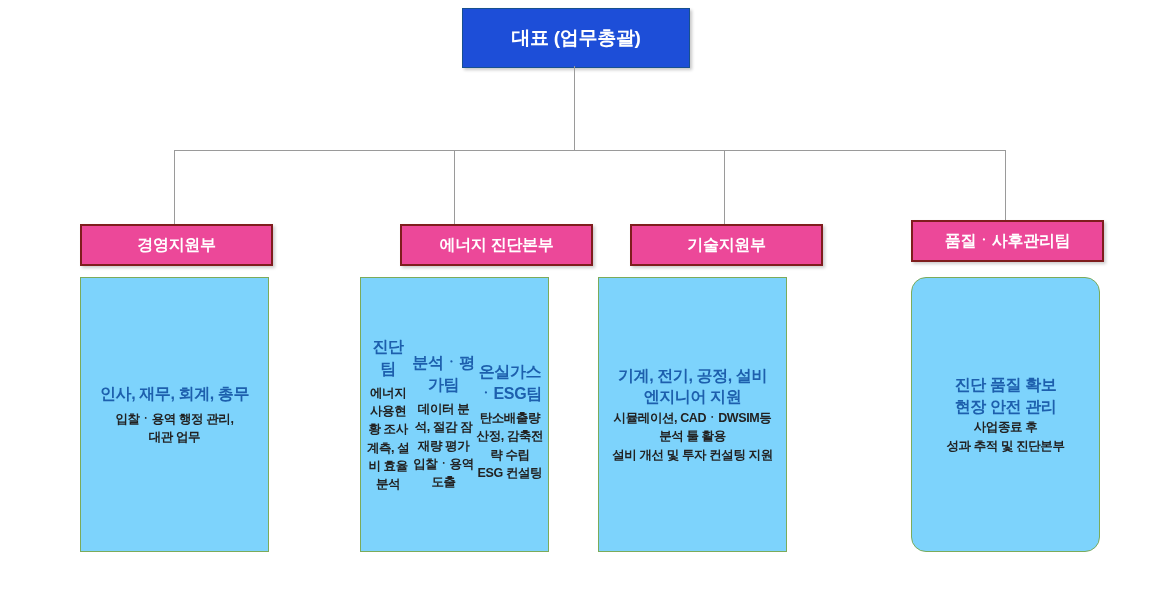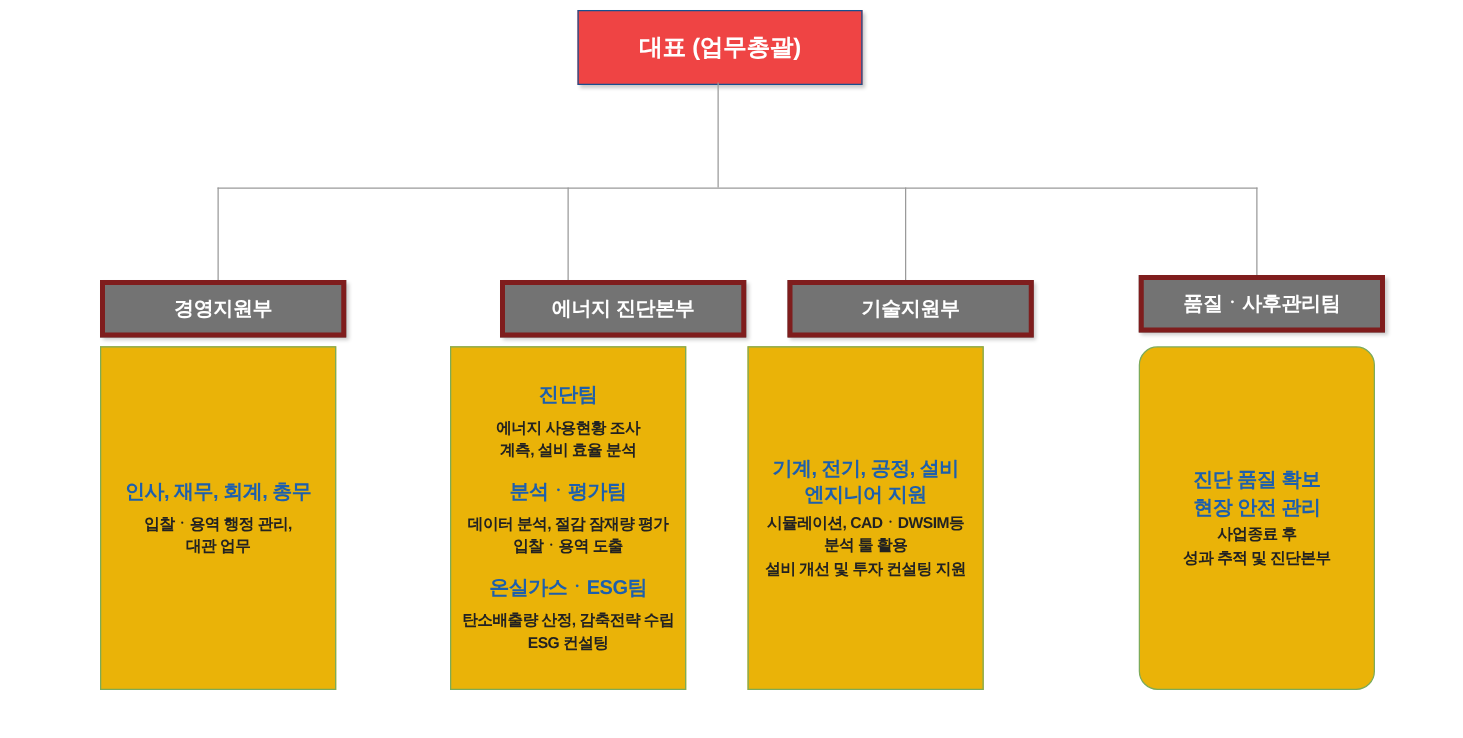--- a/index.html
+++ b/index.html
@@ -28,59 +28,58 @@
   .vline { width: 1px; }
   .hline { height: 1px; }
 
   
   .root-box {
     position: absolute;
     left: 462px;
     top: 8px;
     width: 226px;
     height: 58px;
-    background: #ef4444;
+    background: #1d4ed8;
     border: 1px solid #17508f;
     display: flex;
     align-items: center;
     justify-content: center;
     box-shadow: 2px 2px 3px rgba(0,0,0,0.22);
   }
   .root-box .root-label {
     color: #ffffff;
     font-size: 19px;
     font-weight: bold;
     letter-spacing: -0.3px;
   }
 
   
   .dept-head {
     position: absolute;
     height: 38px;
-    background: #737373;
-    border: 4px solid #7f1d1d;
+    background: #ec4899;
+    border: 2px solid #7f1d1d;
     display: flex;
     align-items: center;
     justify-content: center;
     box-shadow: 2px 2px 3px rgba(0,0,0,0.20);
   }
   .dept-head .dept-label {
     color: #ffffff;
     font-size: 16px;
     font-weight: bold;
     letter-spacing: -0.3px;
   }
 
   
   .dept-body {
     position: absolute;
     border: 1px solid #7cab5a;
-    background: #eab308;
+    background: #7dd3fc;
     display: flex;
-    flex-direction: column;
     align-items: center;
     justify-content: center;
     box-sizing: border-box;
     padding: 0 4px;
   }
   .group { text-align: center; }
   .group + .group { margin-top: 14px; }
   .group-title {
     color: #1d5fad;
     font-size: 16px;

